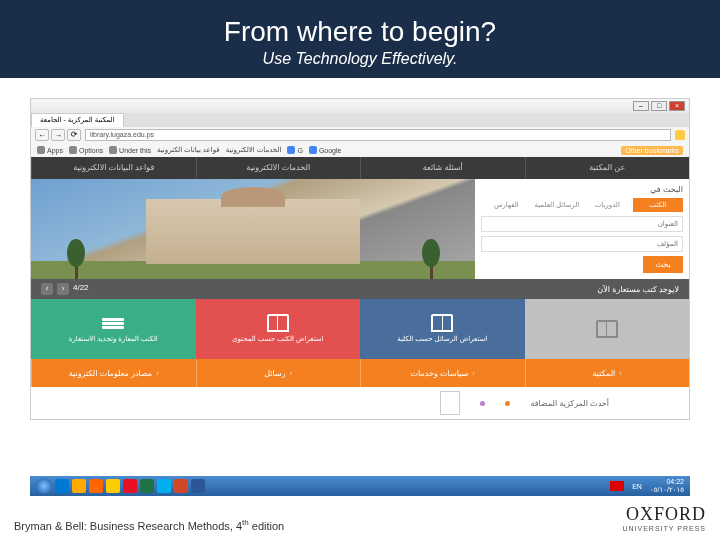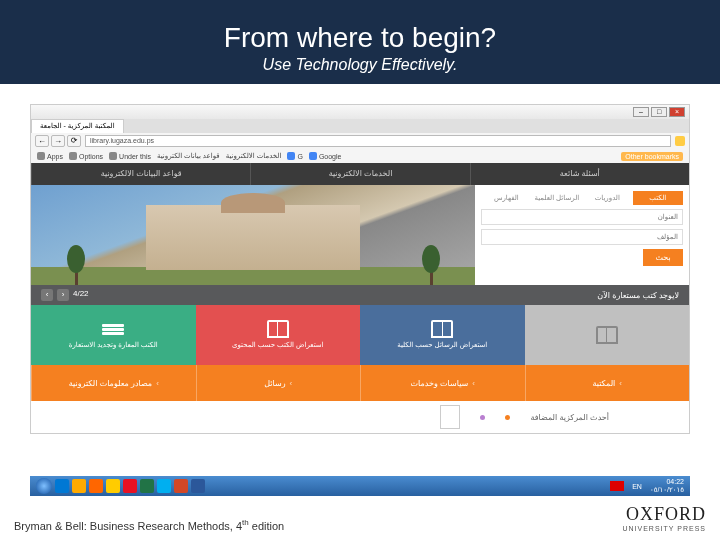--- a/index.html
+++ b/index.html
@@ -1,18 +1,18 @@
 <!DOCTYPE html>
 <html><head>
 <meta charset="utf-8">
 <style>
   * { margin: 0; padding: 0; box-sizing: border-box; }
   body { width: 720px; height: 540px; font-family: Arial, sans-serif; background: #fff; position: relative; }
   
-  .slide-header { background: #1a2e4a; color: #fff; padding: 22px 0 10px; text-align: center; }
+  .slide-header { background: #1a2e4a; color: #fff; padding: 16px 0 10px; text-align: center; }
   .slide-title { font-size: 28px; font-weight: 400; margin-bottom: 2px; }
   .slide-subtitle { font-size: 16px; font-style: italic; }
   
   .browser-window { margin: 20px 30px 0; border: 1px solid #ccc; font-size: 8px; background: #f0f0f0; }
   .browser-titlebar { display: flex; justify-content: space-between; align-items: center; background: linear-gradient(#f8f8f8,#e8e8e8); height: 14px; padding: 0 4px; }
   .win-controls { display: flex; gap: 2px; }
   .win-btn { width: 16px; height: 10px; border: 1px solid #999; background: #eee; font-size: 7px; text-align: center; line-height: 8px; }
   .win-close { background: #d04030; color: #fff; }
   .browser-tabs { display: flex; height: 14px; background: #e0e0e0; }
   .tab { padding: 2px 8px; background: #fff; border: 1px solid #ccc; border-bottom: none; font-size: 7px; direction: rtl; }
@@ -68,21 +68,21 @@
   .book-icon::after { content: ""; position: absolute; left: 48%; top: 0; bottom: 0; width: 1px; background: currentColor; }
   .stack-icon { display: flex; flex-direction: column; gap: 1px; justify-content: center; }
   .stack-icon span { height: 3px; background: currentColor; border-radius: 1px; }
   .tile-label { font-size: 7px; direction: rtl; text-align: center; line-height: 1.2; }
   .tile-green { background: #3aae84; }
   .tile-red { background: #e35050; }
   .tile-blue { background: #4a6e9c; }
   .tile-gray { background: #c0c0c0; color: #888; }
   
   .footer-tiles { display: flex; direction: rtl; }
-  .ft { flex: 1; background: #f58020; color: #fff; height: 36px; display: flex; align-items: center; justify-content: center; font-size: 8px; border-left: 1px solid rgba(255,255,255,.3); }
+  .ft { flex: 1; background: #f58020; color: #fff; height: 28px; display: flex; align-items: center; justify-content: center; font-size: 8px; border-left: 1px solid rgba(255,255,255,.3); }
   .ft::before { content: "›"; margin-left: 4px; color: rgba(255,255,255,.7); }
   
   .latest-row { display: flex; height: 32px; padding: 4px 80px; gap: 20px; align-items: center; justify-content: flex-end; }
   .mini { width: 20px; height: 24px; border: 1px solid #ccc; position: relative; }
   .dot { width: 5px; height: 5px; border-radius: 50%; }
   .dot-o { background: #f58020; } .dot-p { background: #b97fd0; }
   
   .taskbar { position: absolute; left: 30px; right: 30px; bottom: 44px; height: 20px; background: linear-gradient(#4a8cd0,#2860a0); display: flex; align-items: center; padding: 0 6px; gap: 3px; }
   .start-orb { width: 16px; height: 16px; border-radius: 50%; background: radial-gradient(#7fc0ff,#1050a0); }
   .tb-icon { width: 14px; height: 14px; border-radius: 2px; }
@@ -163,33 +163,35 @@
         <span class="bm-icon" style="background:#4285f4"></span>
         <span>Google</span>
       </div>
     <div class="bm-spacer"></div>
     <div class="bm-other">Other bookmarks</div>
   </div>
 
   <div class="page">
 
     <div class="nav-menu">
+      <div class="nav-item">عن المكتبة</div>
       <div class="nav-item">أسئلة شائعة</div>
       <div class="nav-item">الخدمات الالكترونية</div>
       <div class="nav-item">قواعد البيانات الالكترونية</div>
     </div>
 
     <div class="hero">
       <div class="hero-img">
         <div class="lawn"></div>
         <div class="building"></div>
         <div class="tree t1"></div>
         <div class="tree t2"></div>
       </div>
       <div class="hero-side">
+        <div class="search-label">البحث في</div>
         <div class="sub-tabs">
           <div class="sub-tab st-active">الكتب</div>
           <div class="sub-tab">الدوريات</div>
           <div class="sub-tab">الرسائل العلمية</div>
           <div class="sub-tab">الفهارس</div>
         </div>
         <div class="search-row" placeholder="العنوان">العنوان</div>
         <div class="search-row">المؤلف</div>
         <div class="search-btn">بحث</div>
       </div>

